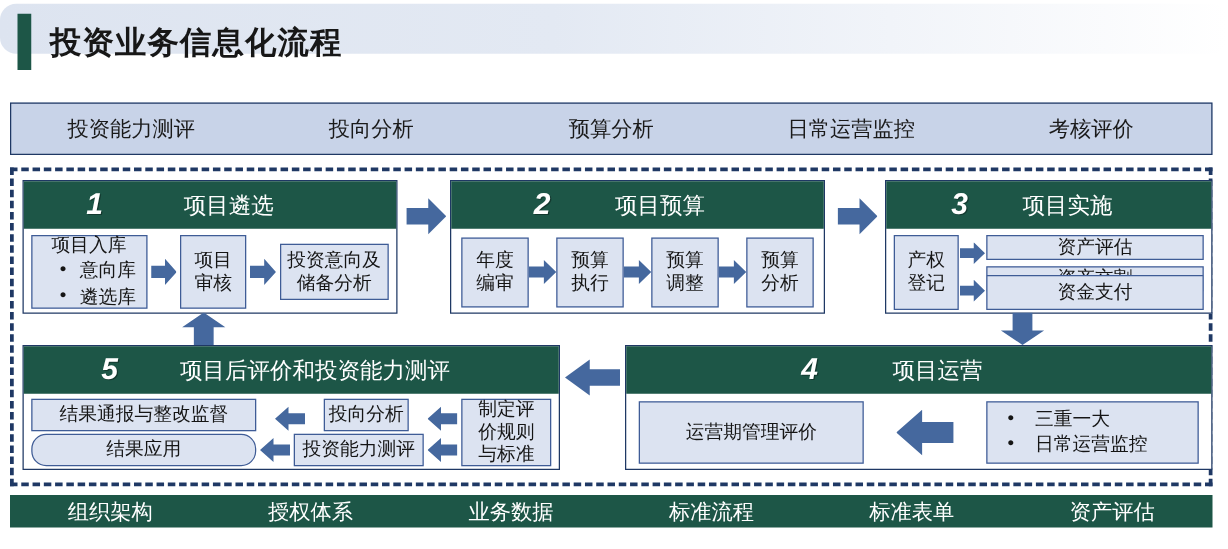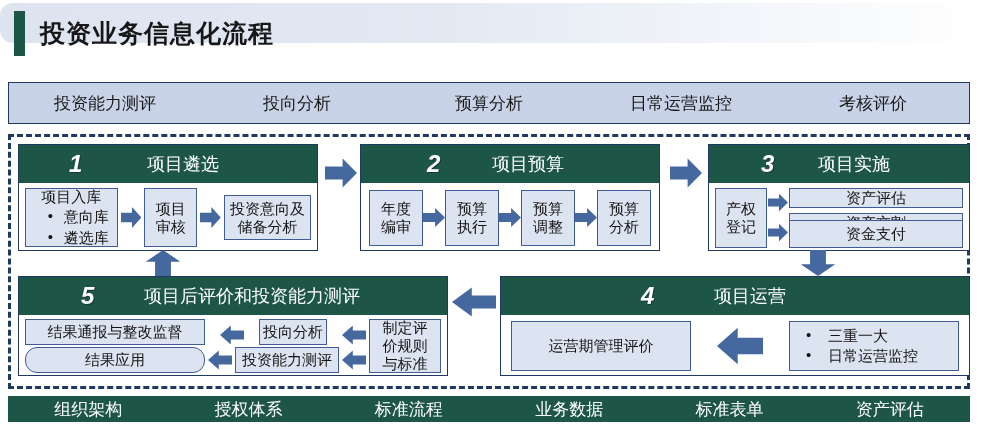--- a/index.html
+++ b/index.html
@@ -308,17 +308,17 @@
 
 <div class="arrow right" style="left:325px; top:158px; width:32px; height:30px;"></div>
 <div class="arrow right" style="left:670px; top:158px; width:32px; height:30px;"></div>
 <div class="arrow down" style="left:800px; top:250px; width:36px; height:26px;"></div>
 <div class="arrow left" style="left:452px; top:287px; width:44px; height:30px;"></div>
 <div class="arrow up" style="left:145px; top:250px; width:36px; height:26px;"></div>
 
 <div id="bottombar">
   <div class="foot-cell">组织架构</div>
   <div class="foot-cell">授权体系</div>
+  <div class="foot-cell">业务数据</div>
   <div class="foot-cell">标准流程</div>
-  <div class="foot-cell">业务数据</div>
   <div class="foot-cell">标准表单</div>
   <div class="foot-cell">资产评估</div>
 </div>
 
 </body></html>

